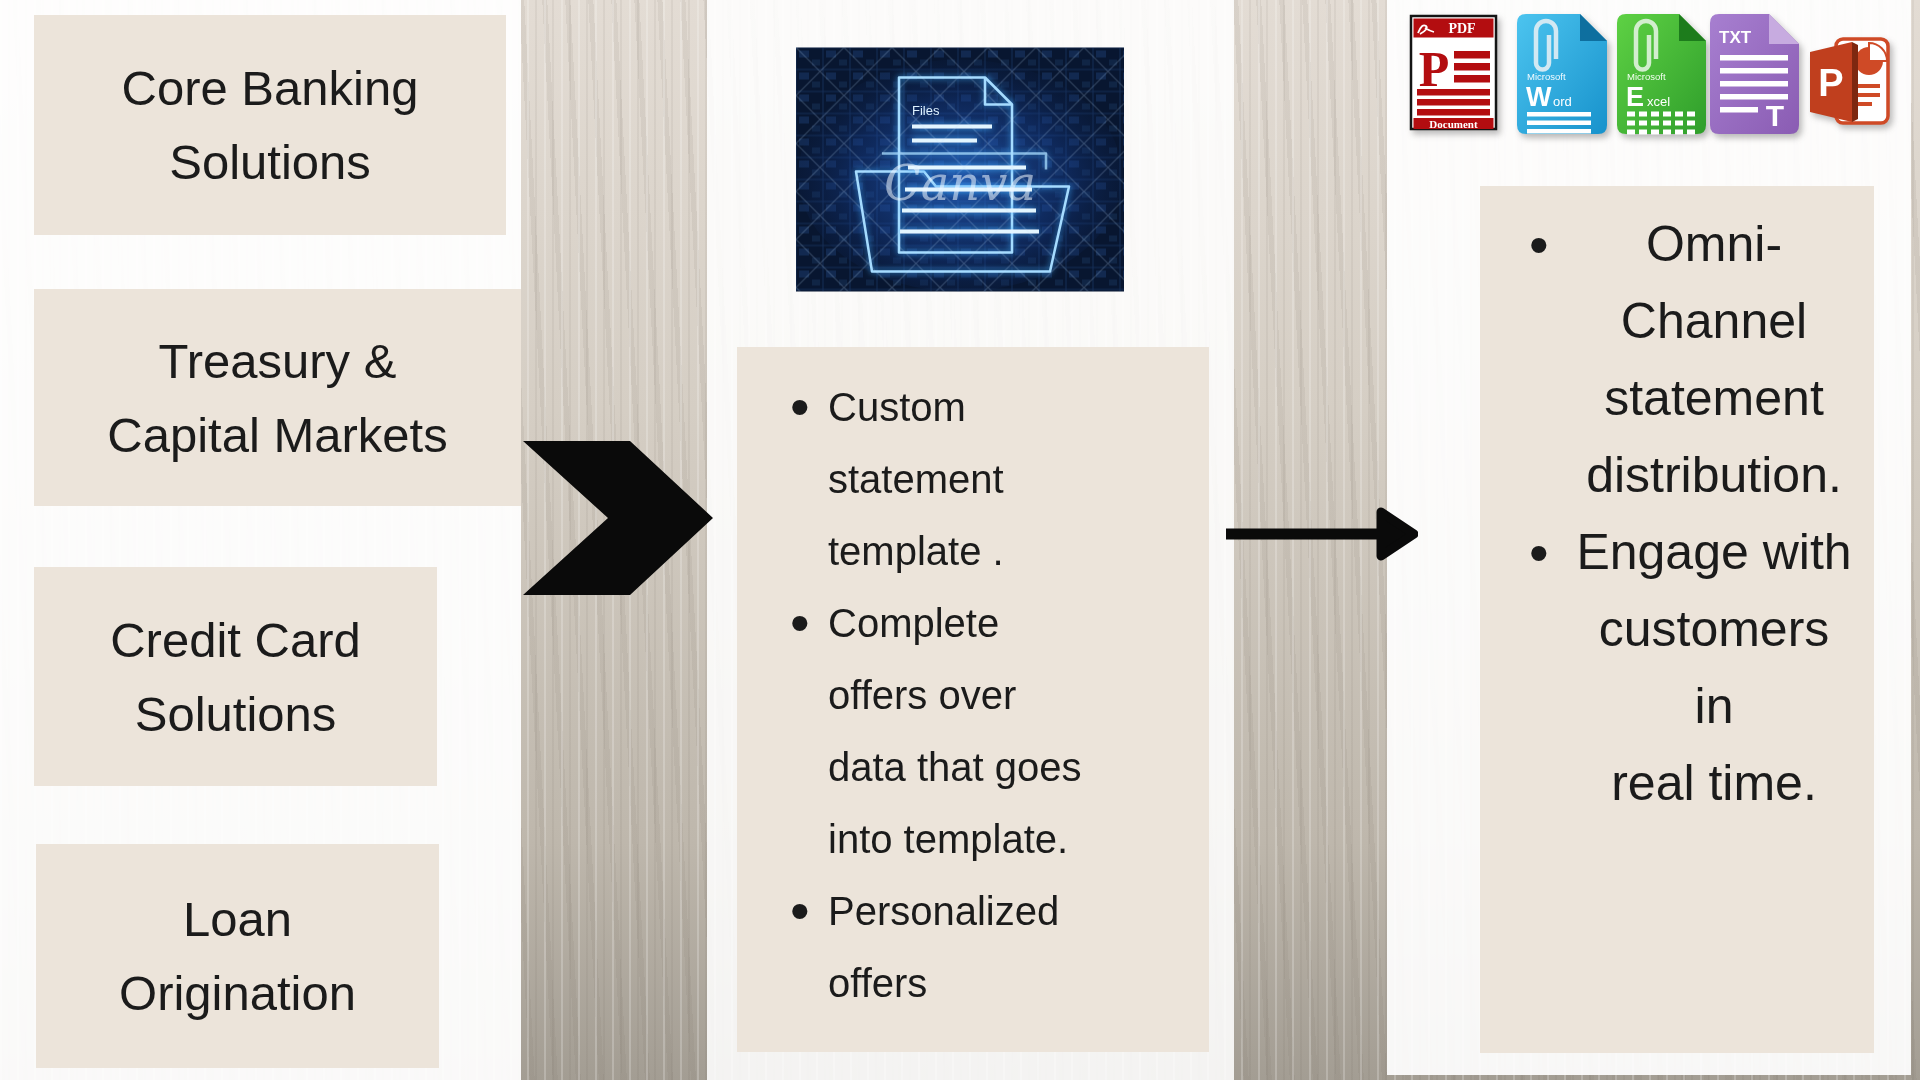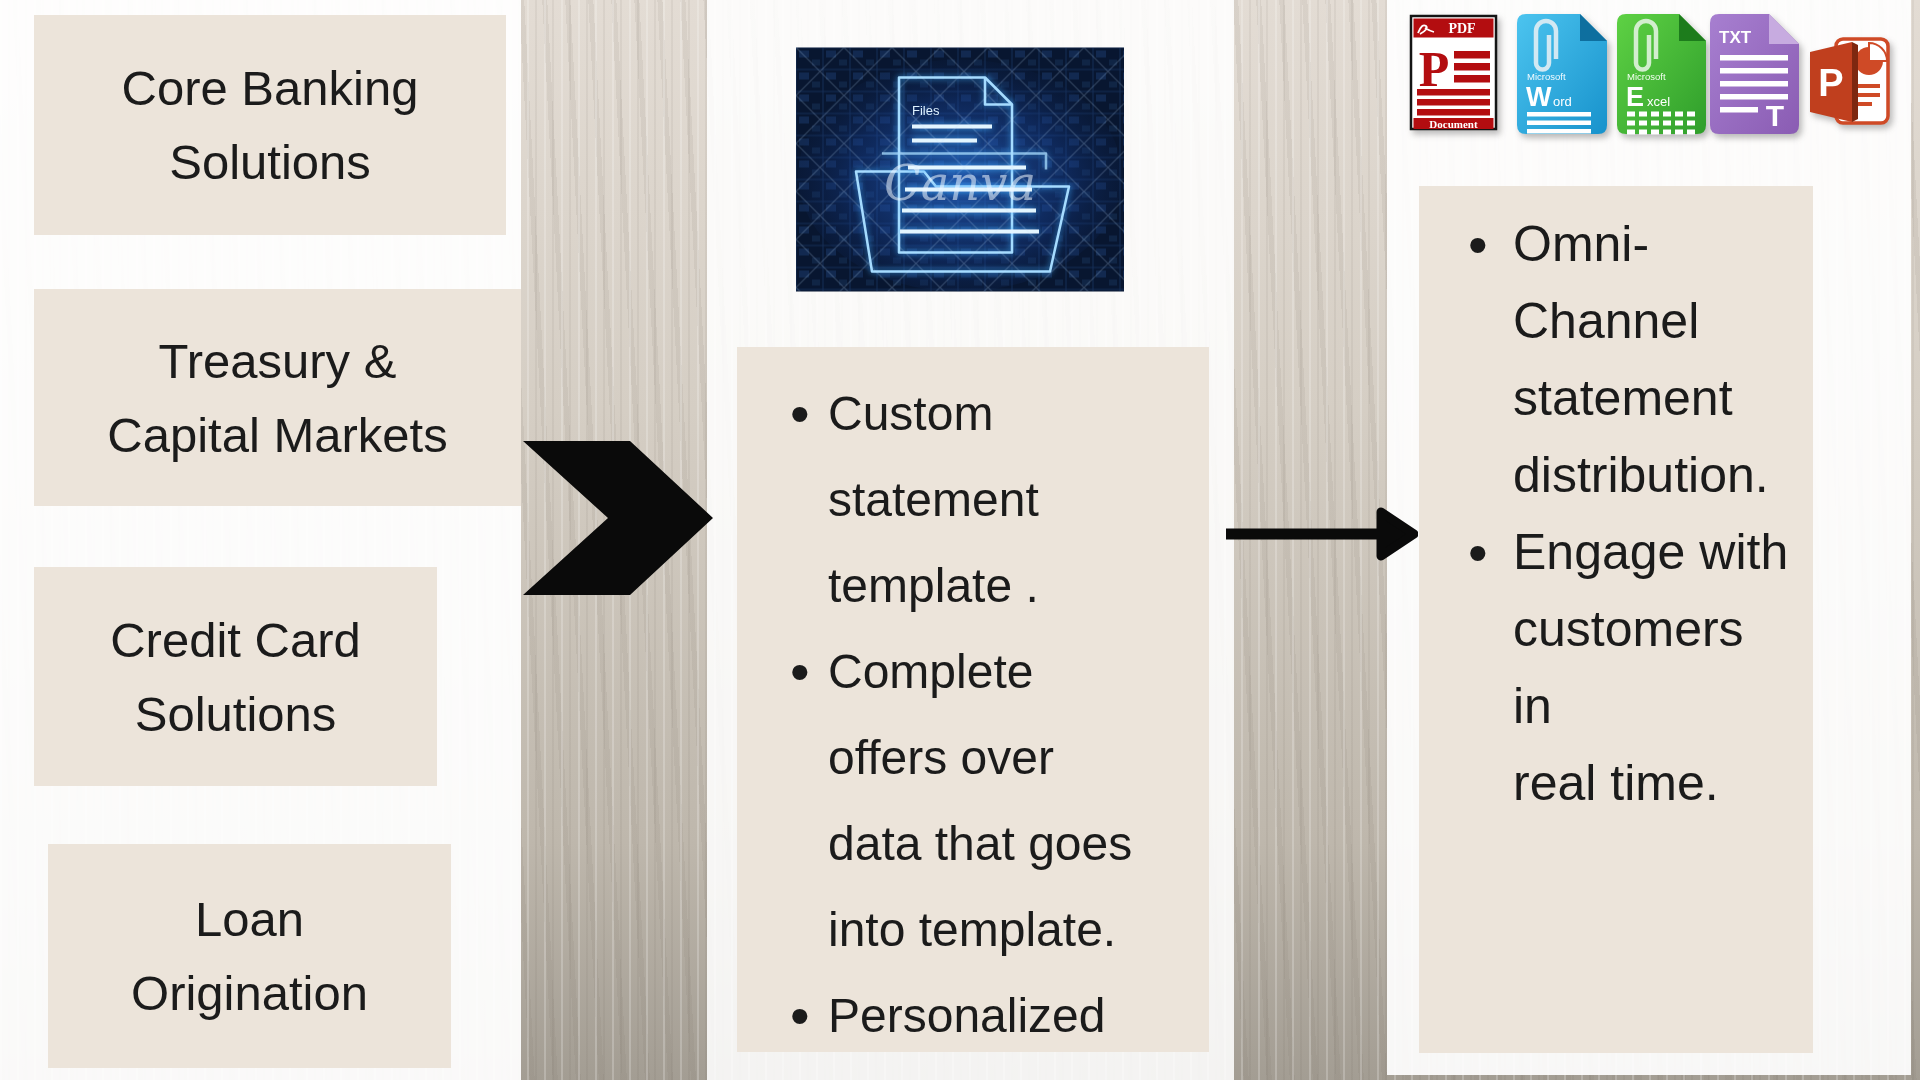--- a/index.html
+++ b/index.html
@@ -23,21 +23,21 @@
     text-align:center;
   }
   .bbox span{white-space:pre-line;font-size:49px;line-height:74px;}
 
   .bullets-box{position:absolute;background:#ece4da;}
   .bullets{list-style:none;margin:0;}
   .bullets li{position:relative;white-space:pre-line;}
   .bullets li::before{content:"\2022";position:absolute;left:0;top:0;}
 
   #mid-bullets{padding:24px 26px 0 53px;}
-  #mid-bullets li{font-size:48px;line-height:86px;padding-left:38px;}
+  #mid-bullets li{font-size:40px;line-height:72px;padding-left:38px;}
   #mid-bullets li::before{font-size:56px;}
 
   #right-bullets{padding:20px 20px 0 49px;}
   #right-bullets li{font-size:50px;line-height:77px;padding-left:45px;}
   #right-bullets li::before{font-size:56px;}
 
   .abs{position:absolute;}
   .ficon{filter:drop-shadow(3px 4px 3px rgba(60,60,60,0.35));}
   svg text{user-select:none;}
 </style>
@@ -55,21 +55,21 @@
 Solutions</span>
   </div>
   <div class="bbox" style="left:34px;top:289px;width:487px;height:217px;">
     <span>Treasury &amp;
 Capital Markets</span>
   </div>
   <div class="bbox" style="left:34px;top:567px;width:403px;height:219px;">
     <span>Credit Card
 Solutions</span>
   </div>
-  <div class="bbox" style="left:48px;top:844px;width:403px;height:224px;">
+  <div class="bbox" style="left:36px;top:844px;width:403px;height:224px;">
     <span>Loan
 Origination</span>
   </div>
 
   <svg class="abs" style="left:523px;top:441px;" width="190" height="154" viewBox="0 0 190 154">
     <polygon points="0,0 107,0 190,77 107,154 0,154 85,77" fill="#0a0a0a"></polygon>
   </svg>
 
   <svg class="abs" style="left:796px;top:47px;" width="328" height="245" viewBox="0 0 328 244">
     <defs>
@@ -115,21 +115,21 @@
   <div class="bullets-box" style="left:737px;top:347px;width:472px;height:705px;">
     <ul class="bullets" id="mid-bullets">
       <li>Custom
 statement
 template .</li>
       <li>Complete
 offers over
 data that goes
 into template.</li>
       <li>Personalized
-control</li>
+offers</li>
     </ul>
   </div>
 
   <svg class="abs" style="left:1218px;top:499px;" width="200" height="70" viewBox="0 0 200 70">
     <path d="M8 35 H170" stroke="#0a0a0a" stroke-width="11"></path>
     <path d="M163 13 L196 35 L163 57 Z" fill="#0a0a0a" stroke="#0a0a0a" stroke-width="9" stroke-linejoin="round"></path>
   </svg>
 
   <svg class="abs ficon" style="left:1408px;top:14px;" width="94" height="120" viewBox="0 0 94 120">
     <rect x="3" y="2" width="85" height="113" fill="#ffffff" stroke="#141414" stroke-width="2.5"></rect>
@@ -216,21 +216,21 @@
     <g stroke="#cf4a26" stroke-width="4">
       <line x1="38" y1="52" x2="74" y2="52"></line>
       <line x1="38" y1="61" x2="74" y2="61"></line>
       <line x1="38" y1="70" x2="66" y2="70"></line>
     </g>
     <polygon points="46,8 52,11 52,85 46,88" fill="#7e2810"></polygon>
     <polygon points="4,18 46,8 46,88 4,78" fill="#c03f1e"></polygon>
     <text x="25" y="62" font-size="38" font-weight="bold" fill="#ffffff" text-anchor="middle" font-family="Liberation Sans, sans-serif">P</text>
   </svg>
 
-  <div class="bullets-box" style="left:1419px;top:186px;width:394px;height:867px;">
+  <div class="bullets-box" style="left:1480px;top:186px;width:394px;height:867px;text-align:center;">
     <ul class="bullets" id="right-bullets">
       <li>Omni-Channel
 statement
 distribution.</li>
       <li>Engage with
 customers in
 real time.</li>
     </ul>
   </div>
 

